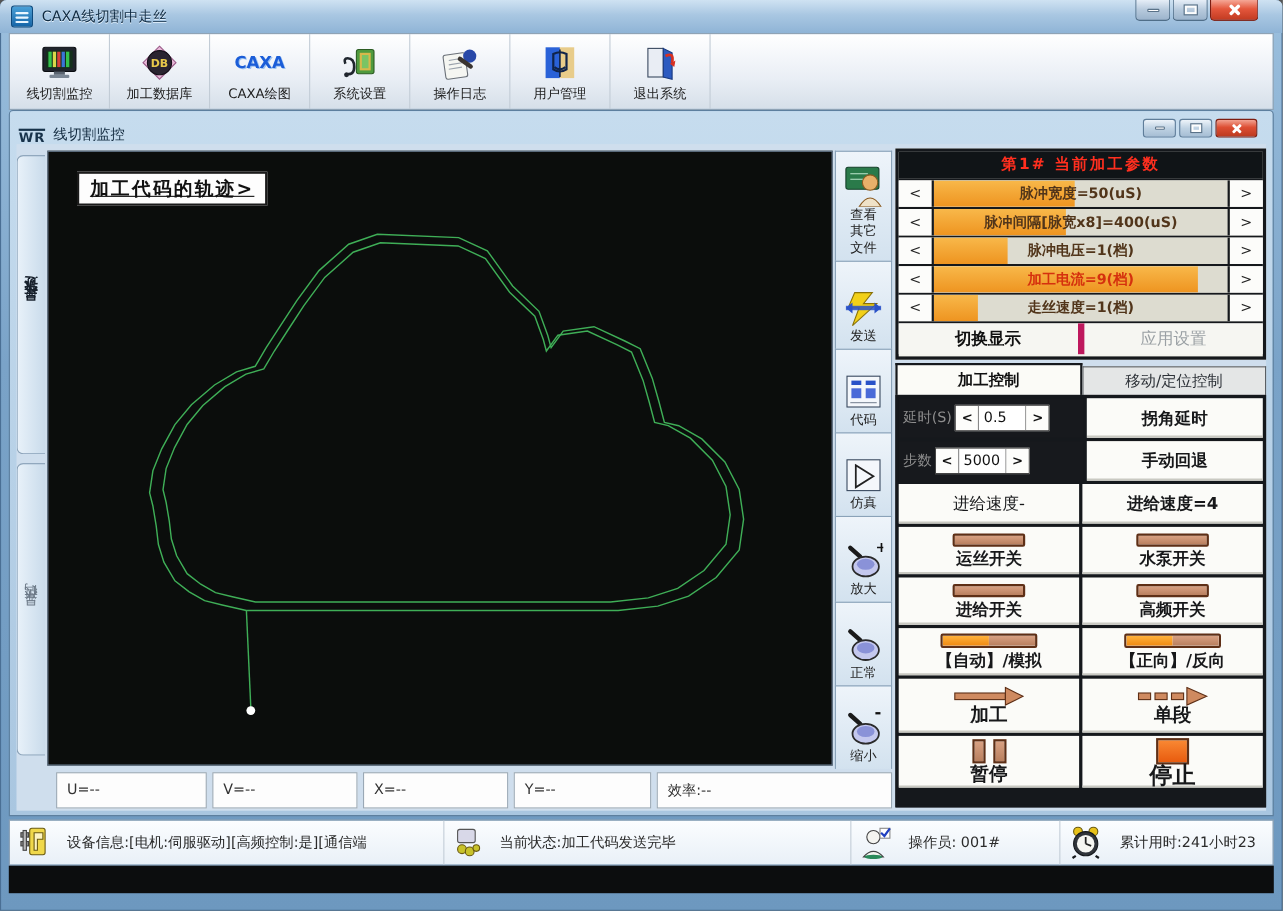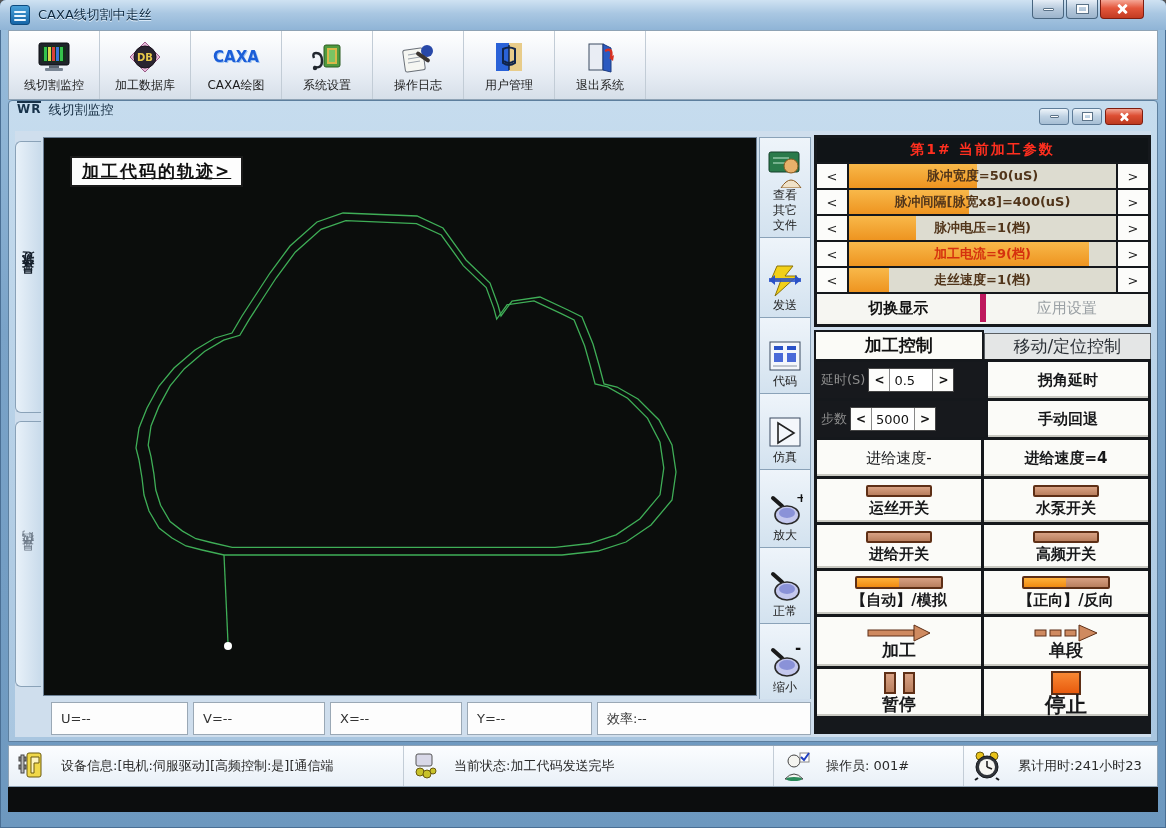--- a/index.html
+++ b/index.html
@@ -23,21 +23,21 @@
   .glyph-x::before{transform:rotate(45deg);}.glyph-x::after{transform:rotate(-45deg);}
 
   
   .toolbar{position:absolute;left:8px;top:30px;width:1150px;height:70px;background:linear-gradient(#ffffff,#e9eef5 60%,#d6dfe9);border:1px solid #8fa3b5;display:flex;}
   .tbtn{width:91px;height:100%;border-right:1px solid #c2ccd6;display:flex;flex-direction:column;align-items:center;justify-content:flex-end;padding:4px 0 5px;cursor:pointer;}
   .tbtn .lab{font-size:12px;color:#1c1c1c;margin-top:3px;white-space:nowrap;}
   .tico{width:34px;height:34px;display:flex;align-items:center;justify-content:center;}
 
   
   .child{position:absolute;left:8px;top:100px;width:1150px;height:642px;background:linear-gradient(#c6dcee,#a9c6e0);border:1px solid #5d7f9e;border-radius:4px 4px 0 0;}
-  .child-title{position:absolute;left:0;top:0;width:100%;height:30px;display:flex;align-items:flex-start;padding-left:8px;}
+  .child-title{position:absolute;left:0;top:0;width:100%;height:30px;display:flex;align-items:flex-end;padding-left:8px;}
   .wr-ico{font-size:12px;font-weight:700;color:#17324a;border-top:2px solid #17324a;line-height:12px;margin-right:7px;letter-spacing:1px;}
   .child-title .ttl{font-size:13px;color:#11293e;}
   .cwinbtns{position:absolute;top:7px;right:14px;display:flex;}
   .cbtn{height:17px;border:1px solid #5f7purple;border:1px solid #5f7d99;border-radius:3px;background:linear-gradient(#eef4fa,#bfd2e3 50%,#a6bed4);display:flex;align-items:center;justify-content:center;margin-left:3px;}
   .cbtn.min,.cbtn.max{width:30px}
   .cbtn.close{width:38px;background:linear-gradient(#f2a392,#dd4e33 45%,#bc3a20);border-color:#7e1d10;}
   .child-client{position:absolute;left:6px;right:6px;top:30px;bottom:4px;background:#cfdeed;}
 
   
   .vtab{position:absolute;left:0;width:26px;background:linear-gradient(90deg,#e8f1f9,#c9dbeb);border:1px solid #8aa2b8;border-right:none;border-radius:6px 0 0 6px;display:flex;align-items:center;justify-content:center;}
@@ -69,21 +69,21 @@
   .pfill{position:absolute;left:0;top:0;bottom:0;background:linear-gradient(#f8b84a,#ee9420);}
   .plab{position:absolute;inset:0;display:flex;align-items:center;justify-content:center;font-size:13px;font-weight:700;color:#51351a;}
   .plab.hot{color:#d5310e;}
   .pfoot{height:30px;display:flex;border-top:2px solid #15181c;}
   .pfoot .half{flex:1;display:flex;align-items:center;justify-content:center;font-size:15px;cursor:pointer;background:#f6f6f2;}
   .pfoot .half:first-child{border-right:6px solid #be185d;font-weight:700;color:#111;}
   .pfoot .half:last-child{color:#9aa0a4;}
 
   
   .ctabs{position:absolute;left:799px;top:199px;width:337px;height:29px;display:flex;}
-  .ctab{flex:1;display:flex;align-items:center;justify-content:center;font-size:17px;cursor:pointer;}
+  .ctab{flex:1;display:flex;align-items:center;justify-content:center;font-size:14px;cursor:pointer;}
   .ctab.active{background:#fbfbf7;border:2px solid #15181c;border-bottom:none;font-weight:700;color:#101010;}
   .ctab.inactive{background:#e4e6e6;border:1px solid #5a5f63;border-bottom:none;margin-top:3px;color:#2d3238;}
 
   
   .cframe{position:absolute;left:799px;top:228px;width:337px;height:375px;background:#15181c;border:3px solid #15181c;display:flex;flex-direction:column;gap:3px;}
   .crow{display:flex;gap:3px;}
   .cell{flex:1;background:#fbfbf8;display:flex;flex-direction:column;align-items:center;justify-content:center;cursor:pointer;box-shadow:inset 0 -2px 0 #c9c9c2;}
   .cell .t{font-size:15px;font-weight:700;color:#17181a;line-height:17px;}
   .crowA{height:36px;}.crowB{height:36px;}.crowC{height:36px;}
   .crowD,.crowE,.crowF{height:43px;}

